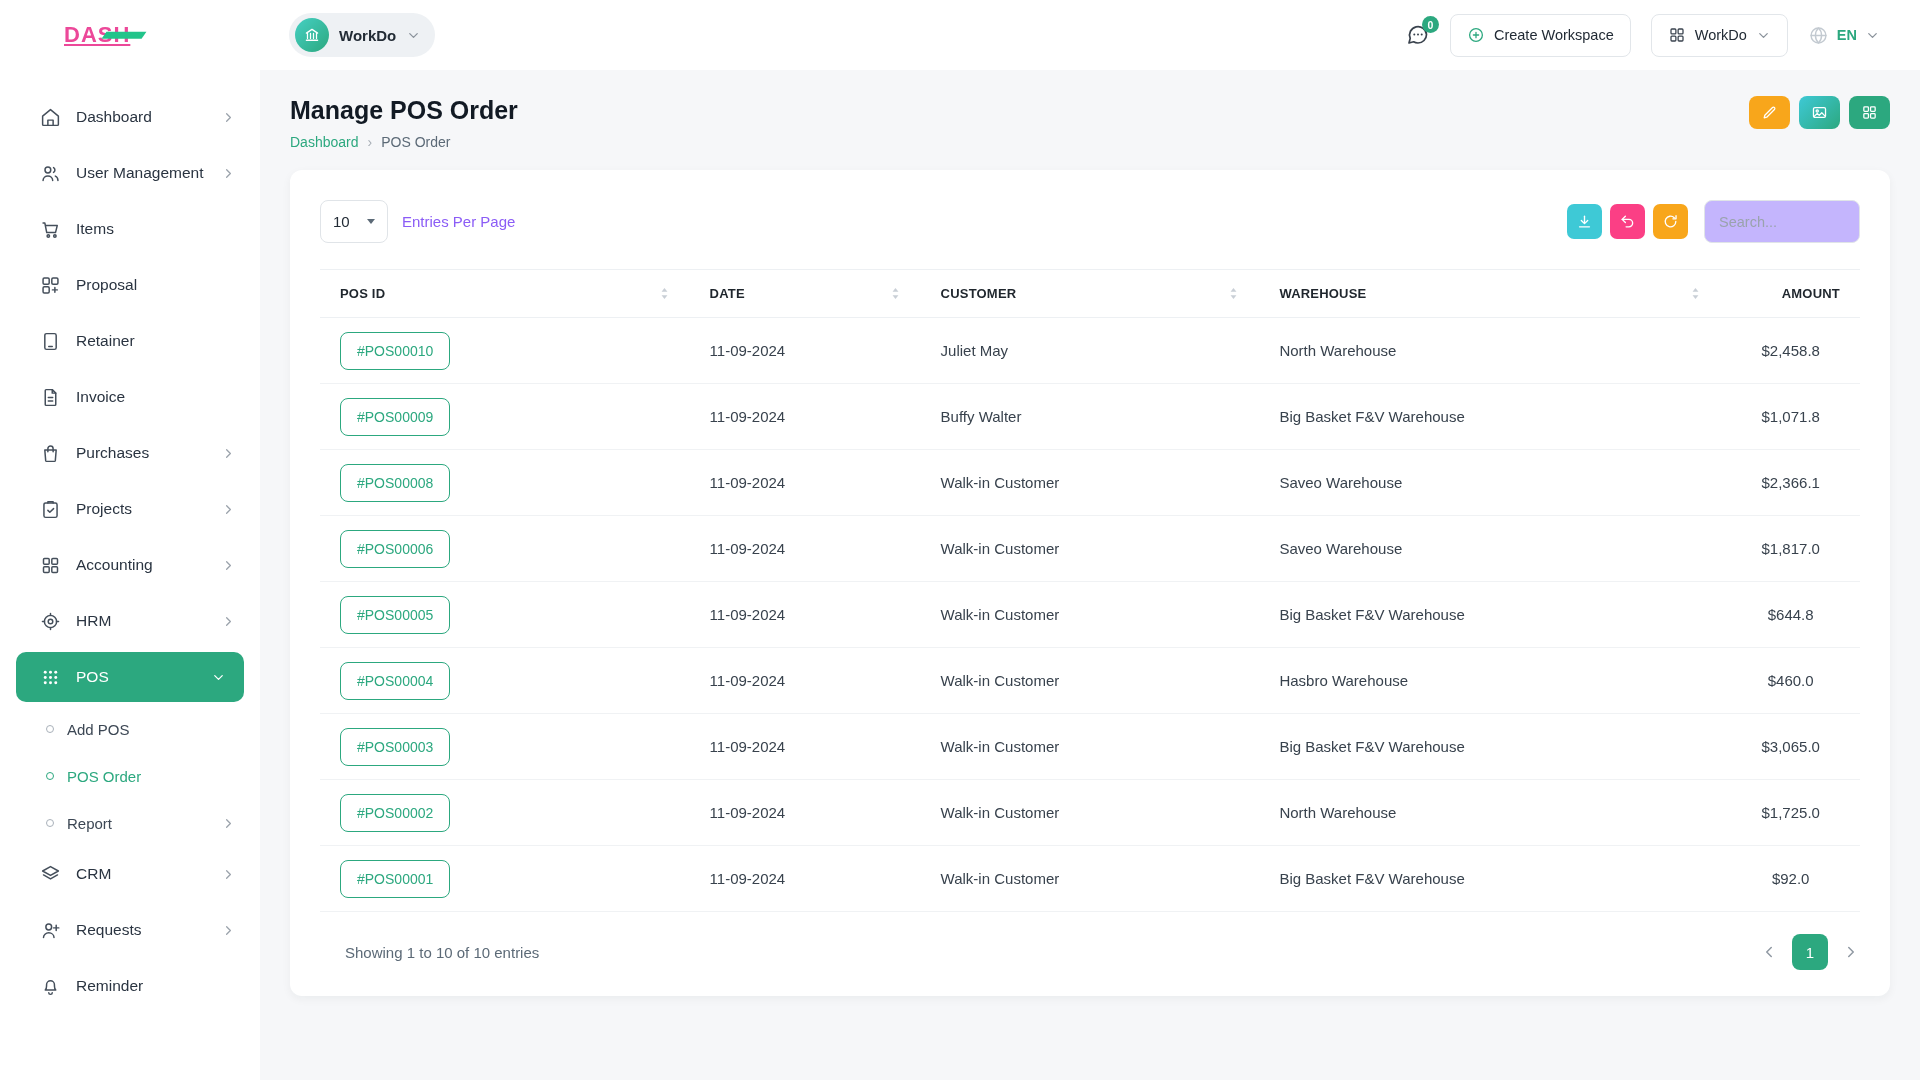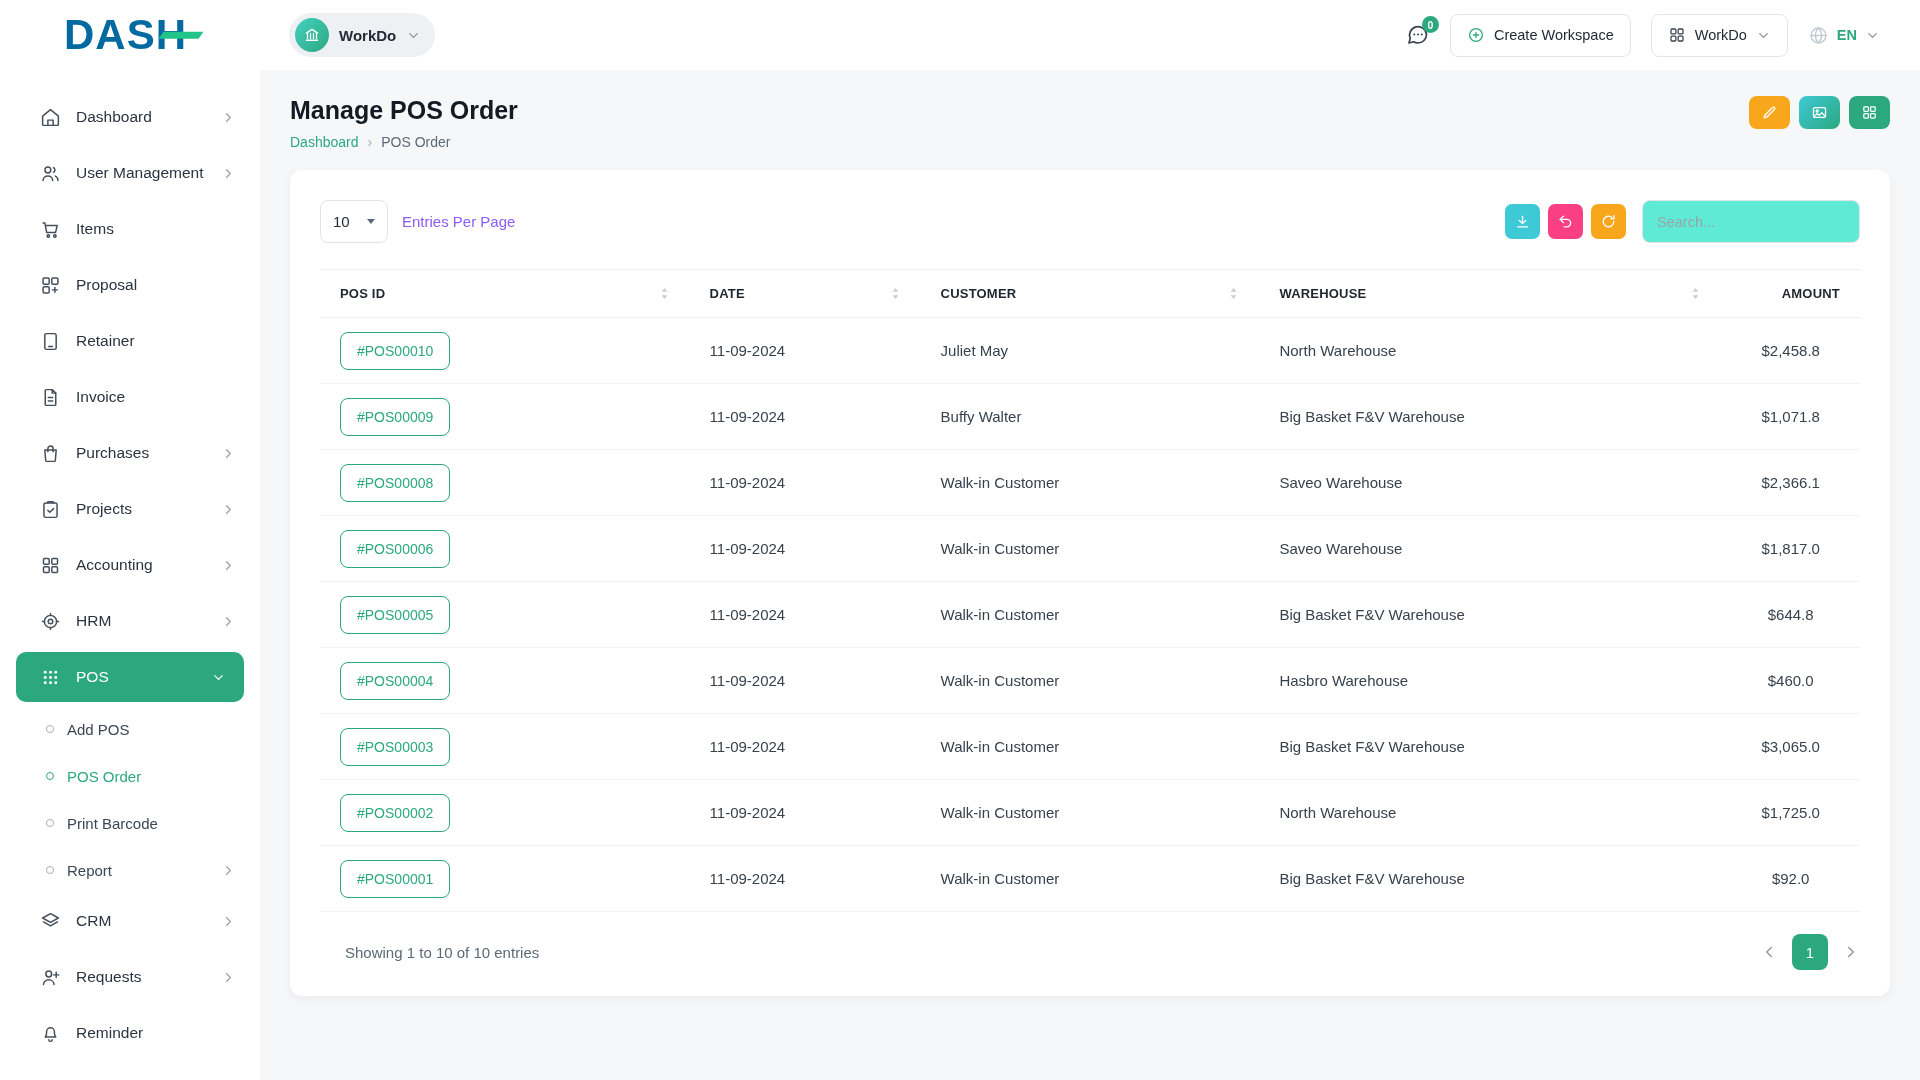--- a/index.html
+++ b/index.html
@@ -4,21 +4,21 @@
 <style>
   * { box-sizing: border-box; margin: 0; padding: 0; }
   html,body { width:1920px; height:1080px; overflow:hidden; }
   body { background:#f6f7f9; font-family:"Liberation Sans", sans-serif; color:#2a3441; }
   svg { display:block; }
   button { font-family:"Liberation Sans", sans-serif; }
 
   
   .topbar { position:fixed; top:0; left:0; right:0; height:70px; background:#fff; display:flex; align-items:center; padding-right:40px; z-index:20; }
   .brand { width:260px; padding-left:64px; display:flex; align-items:center; }
-  .brand-text { position:relative; font-size:42px; font-weight:800; letter-spacing:1px; color:#0369a1; }
+  .brand-text { position:relative; font-size:22px; font-weight:800; letter-spacing:1px; color:#ec4899;text-decoration:underline; }
   .brand-text::after { content:""; position:absolute; right:-14px; top:52%; width:40px; height:7px; background:#22c48a; transform:translateY(-60%) skewX(-35deg); }
   .ws-pill { display:flex; align-items:center; gap:10px; background:#eef1f4; border-radius:999px; padding:5px 14px 5px 6px; margin-left:29px; cursor:pointer; }
   .ws-avatar { width:34px; height:34px; border-radius:50%; background:linear-gradient(135deg,#45d0c3,#2ca87f); display:flex; align-items:center; justify-content:center; color:#fff; }
   .ws-avatar svg { width:18px; height:18px; }
   .ws-name { font-size:15px; font-weight:700; color:#222b35; }
   .chev { color:#8a929b; } .chev svg { width:15px; height:15px; }
 
   .top-right { margin-left:auto; display:flex; align-items:center; gap:20px; }
   .chat-btn { position:relative; color:#39424d; background:none; border:none; cursor:pointer; }
   .chat-btn svg { width:24px; height:24px; }
@@ -62,21 +62,21 @@
   .toolbar { display:flex; align-items:center; margin-bottom:26px; }
   .select-box { display:flex; align-items:center; justify-content:space-between; width:68px; height:43px; border:1px solid #e0e4e8; border-radius:8px; padding:0 12px; font-size:15px; color:#222b35; background:#fff; cursor:pointer; }
   .caret { width:0; height:0; border-left:4.5px solid transparent; border-right:4.5px solid transparent; border-top:5px solid #5c6a77; }
   .entries-label { margin-left:14px; font-size:15px; color:#8b5cf6; }
   .tool-right { margin-left:auto; display:flex; align-items:center; gap:8px; }
   .tool-btn { width:35px; height:35px; border-radius:7px; border:none; color:#fff; display:flex; align-items:center; justify-content:center; cursor:pointer; }
   .tool-btn svg { width:17px; height:17px; }
   .tool-btn.dl { background:#3ec9d6; }
   .tool-btn.undo { background:#fb3f85; }
   .tool-btn.rf { background:#f8a61b; }
-  .search-input { width:218px; height:43px; border:1px solid #e0e4e8; border-radius:8px; padding:0 14px; font-size:14.5px; color:#222b35; margin-left:8px; outline:none; background:#5eead4; }
+  .search-input { width:156px; height:43px; border:1px solid #e0e4e8; border-radius:8px; padding:0 14px; font-size:14.5px; color:#222b35; margin-left:8px; outline:none; background:#c4b5fd; }
   .search-input::placeholder { color:#9aa3ad; }
 
   table { width:100%; border-collapse:collapse; }
   thead th { border-top:1px solid #edf0f3; border-bottom:1px solid #edf0f3; padding:16px 20px; font-size:13px; font-weight:700; color:#1f262d; text-align:left; letter-spacing:.2px; cursor:pointer; }
   .th-inner { display:flex; align-items:center; justify-content:space-between; gap:6px; }
   .th-inner.right { justify-content:flex-end; }
   .sort-ic { flex:none; }
   tbody td { padding:0 20px; height:66px; border-bottom:1px solid #f0f2f4; font-size:15px; color:#38424d; }
   td.right, th.right { text-align:center; }
   .pos-pill { border:1px solid #2ca87f; color:#2ca87f; background:#fff; border-radius:8px; padding:10px 16px; font-size:14px; cursor:pointer; }
@@ -334,24 +334,20 @@
       </span>
   </div>
 
   <div class="smi">
     <span class="ring"></span>
     <span>Add POS</span>
   </div>
   <div class="smi active">
     <span class="ring"></span>
     <span>POS Order</span>
-  </div>
-  <div class="smi">
-    <span class="ring"></span>
-    <span>Print Barcode</span>
   </div>
   <div class="smi">
     <span class="ring"></span>
     <span>Report</span>
     <span class="mi-ch">
         <svg viewBox="0 0 24 24" fill="none" stroke="currentColor" stroke-width="2" stroke-linecap="round" stroke-linejoin="round">
           <path d="M9 6l6 6-6 6"></path>
         </svg>
       </span>
   </div>

